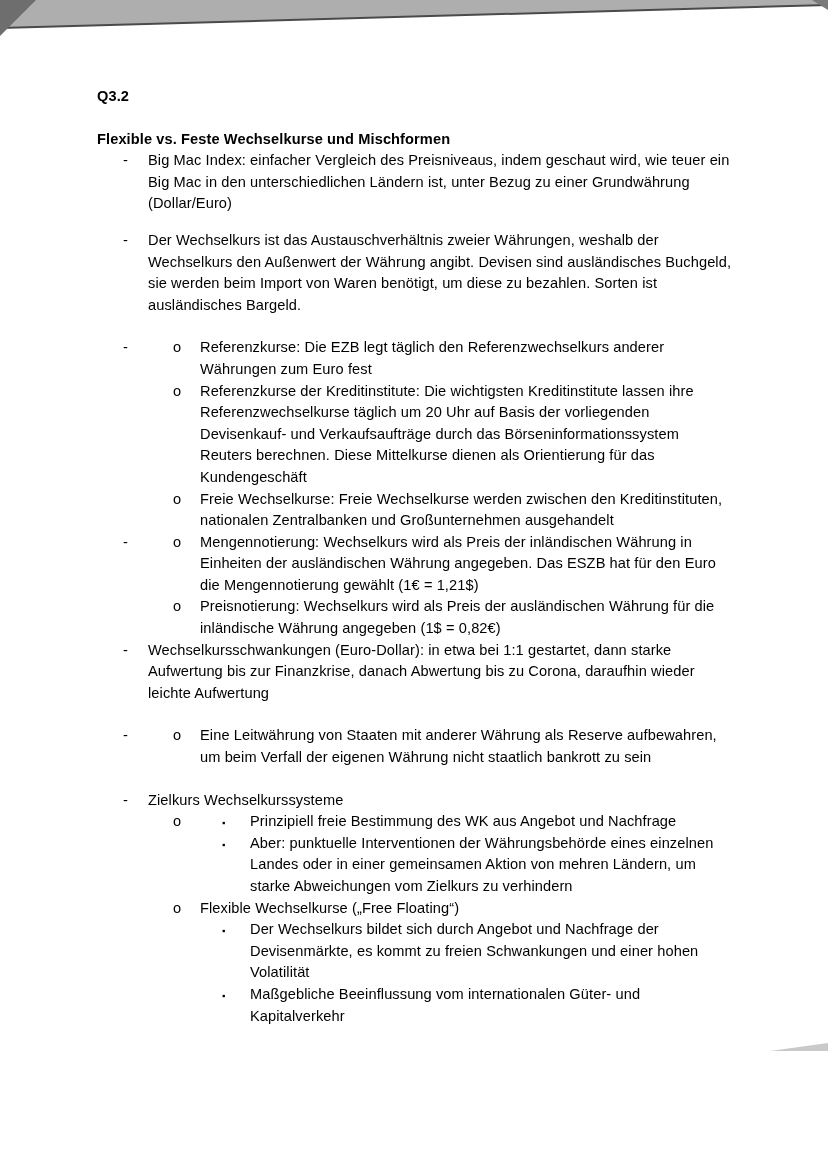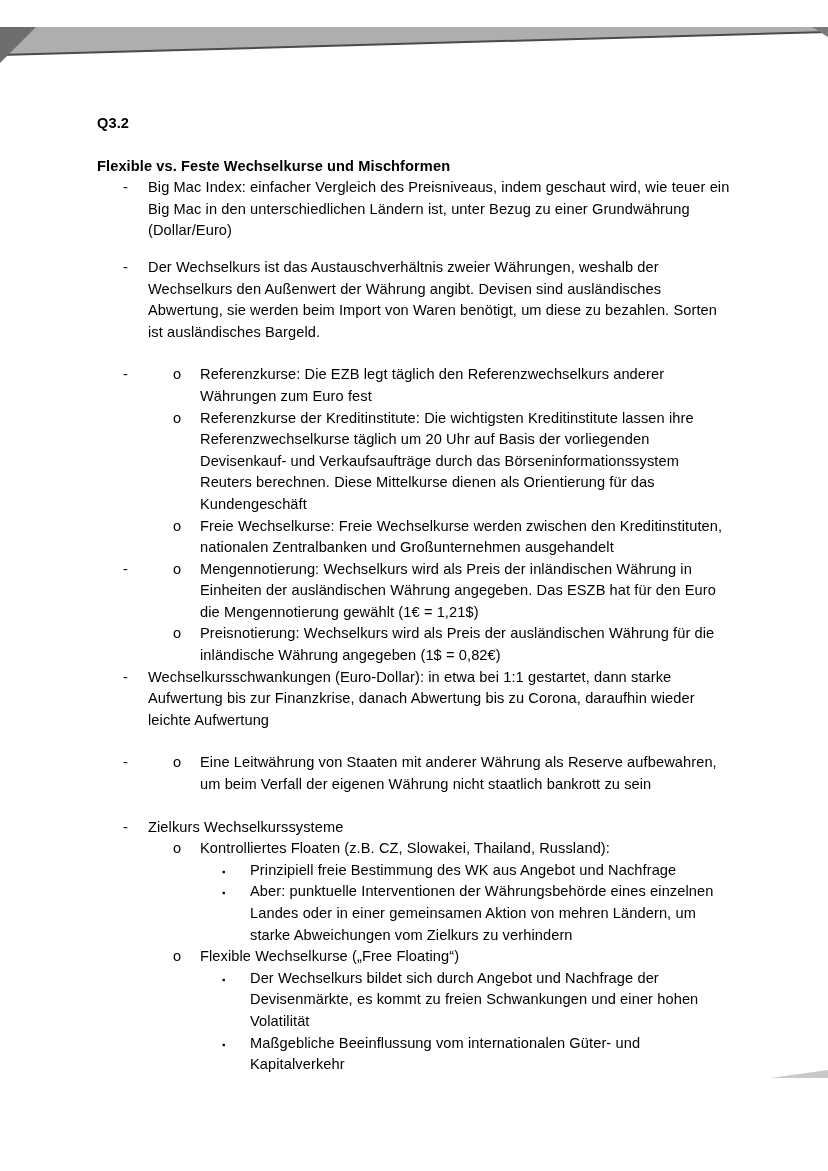--- a/index.html
+++ b/index.html
@@ -8,21 +8,20 @@
     background: #ffffff;
     font-family: "Liberation Sans", sans-serif;
     color: #000000;
     overflow: hidden;
   }
   .page {
     position: relative;
     width: 828px; height: 1051px;
     background: #ffffff;
     overflow: hidden;
-    margin-top: 27px;
   }
   .scan-top { position: absolute; top: 0; left: 0; width: 828px; height: 44px; pointer-events: none; }
   .scan-bottom { position: absolute; bottom: 0; right: 0; width: 828px; height: 18px; pointer-events: none; }
   .content {
     position: absolute;
     left: 97px; top: 86px;
     width: 637px;
     font-size: 14.6px;
     line-height: 21.6px;
     letter-spacing: 0.1px;
@@ -69,21 +68,21 @@
 
     <div class="item lvl1">
       <span class="marker">-</span>
       <span>Big Mac Index: einfacher Vergleich des Preisniveaus, indem geschaut wird, wie teuer ein Big Mac in den unterschiedlichen Ländern ist, unter Bezug zu einer Grundwährung (Dollar/Euro)</span>
     </div>
 
     <div class="spacer-sm"></div>
 
     <div class="item lvl1">
       <span class="marker">-</span>
-      <span>Der Wechselkurs ist das Austauschverhältnis zweier Währungen, weshalb der Wechselkurs den Außenwert der Währung angibt. Devisen sind ausländisches Abwertung, sie werden beim Import von Waren benötigt, um diese zu bezahlen. Sorten ist ausländisches Bargeld.</span>
+      <span>Der Wechselkurs ist das Austauschverhältnis zweier Währungen, weshalb der Wechselkurs den Außenwert der Währung angibt. Devisen sind ausländisches Buchgeld, sie werden beim Import von Waren benötigt, um diese zu bezahlen. Sorten ist ausländisches Bargeld.</span>
     </div>
 
     <div class="spacer"></div>
 
     <div class="item lvl1">
       <span class="marker">-</span>
     </div>
 
     <div class="item lvl2">
       <span class="marker">o</span>
@@ -132,21 +131,20 @@
 
     <div class="spacer"></div>
 
     <div class="item lvl1">
       <span class="marker">-</span>
       <span>Zielkurs Wechselkurssysteme</span>
     </div>
 
     <div class="item lvl2">
       <span class="marker">o</span>
-      <span>Kontrolliertes Floaten (z.B. CZ, Slowakei, Thailand, Russland):</span>
     </div>
 
     <div class="item lvl3">
       <span class="marker">▪</span>
       <span>Prinzipiell freie Bestimmung des WK aus Angebot und Nachfrage</span>
     </div>
 
     <div class="item lvl3">
       <span class="marker">▪</span>
       <span>Aber: punktuelle Interventionen der Währungsbehörde eines einzelnen Landes oder in einer gemeinsamen Aktion von mehren Ländern, um starke Abweichungen vom Zielkurs zu verhindern</span>

